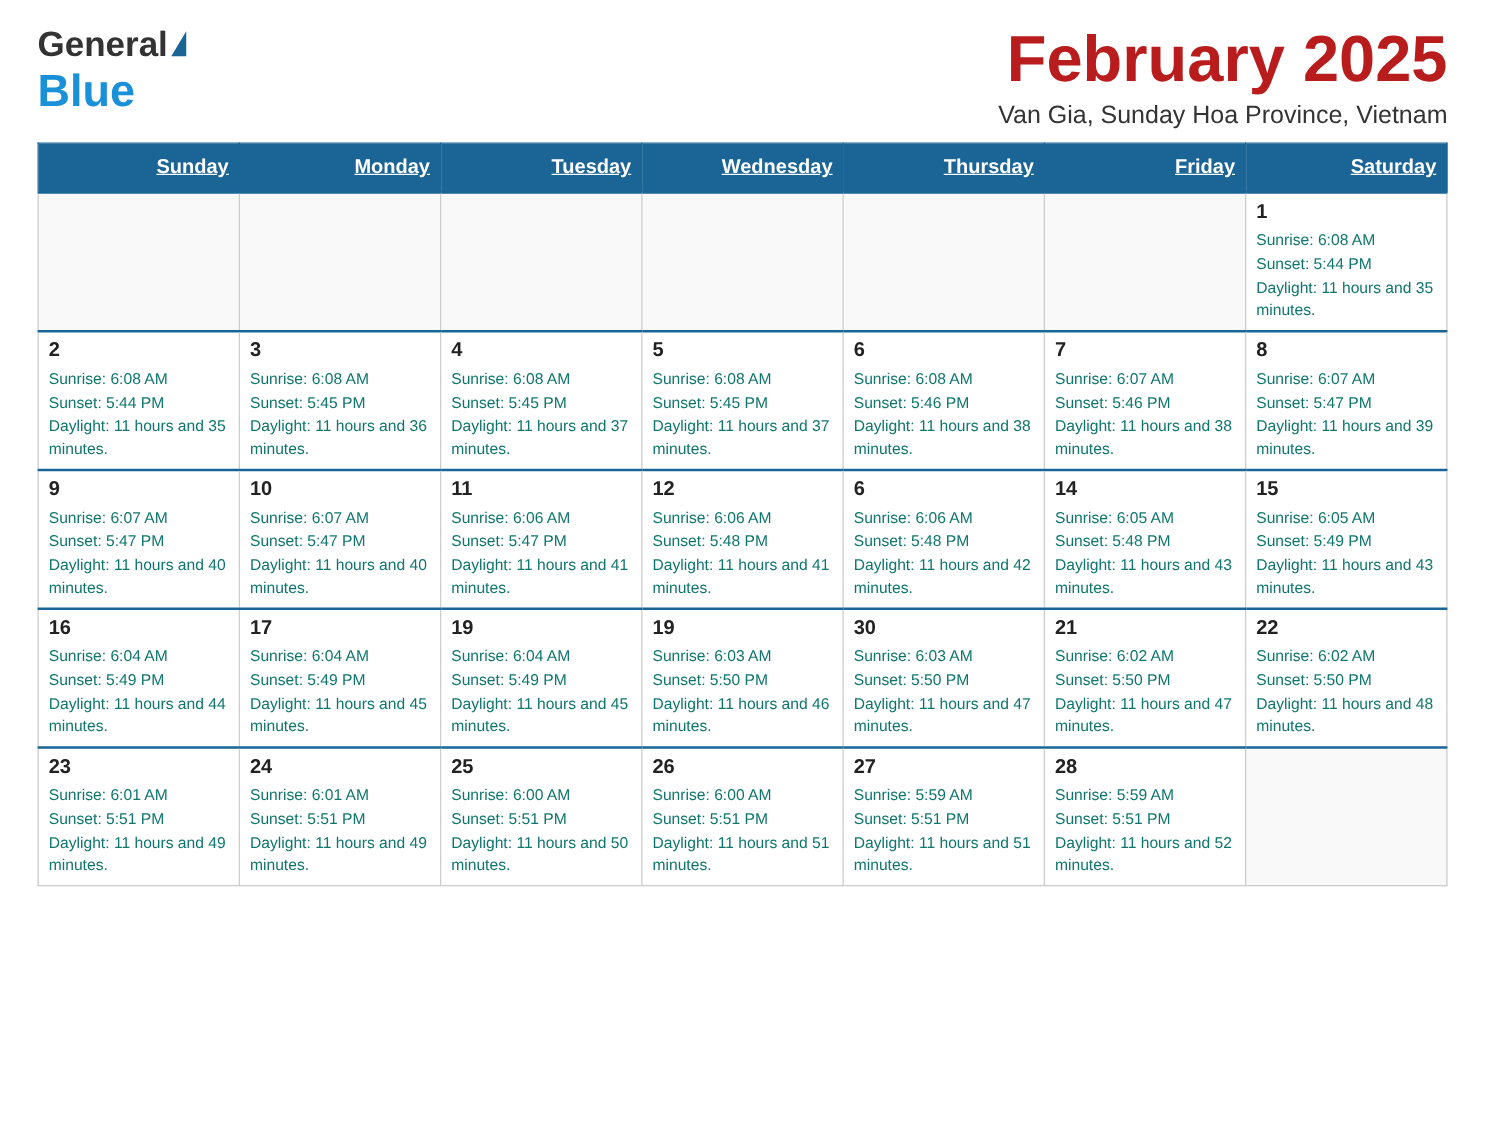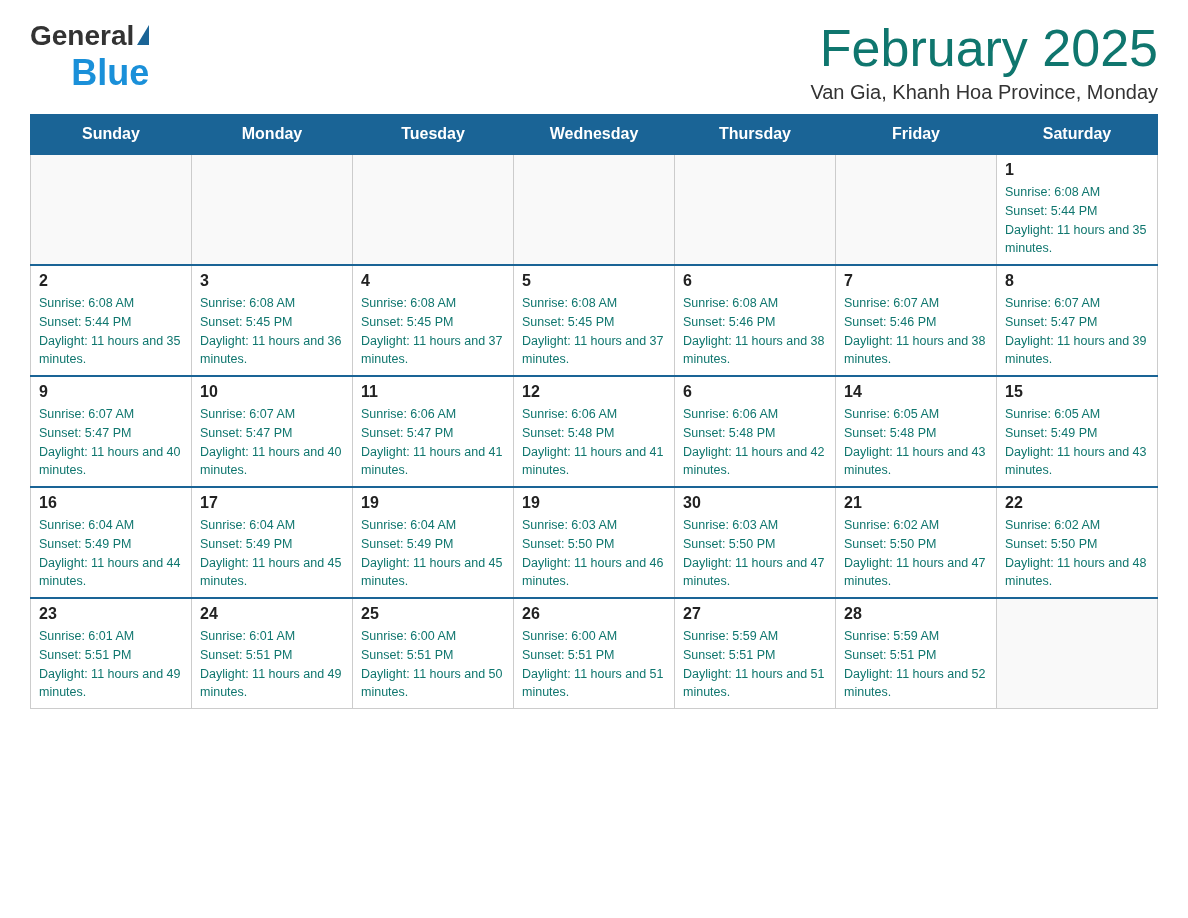--- a/index.html
+++ b/index.html
@@ -12,21 +12,21 @@
     }
     .header {
       display: flex;
       justify-content: space-between;
       align-items: flex-start;
       margin-bottom: 10px;
     }
     .logo {
       display: flex;
       flex-direction: column;
-      align-items: flex-end;
+      align-items: flex-start;
     }
     .logo-general {
       font-size: 28px;
       font-weight: bold;
       color: #333;
       display: flex;
       align-items: center;
     }
     .logo-triangle {
       width: 0;
@@ -40,42 +40,43 @@
     .logo-blue {
       font-size: 36px;
       font-weight: bold;
       color: #1a90d9;
     }
     .title-block {
       text-align: right;
     }
     .month-title {
       font-size: 52px;
-      font-weight: normal;
-      color: #0f766e;
+      font-weight: bold;
+      color: #b91c1c;
       line-height: 1.1;
     }
     .location {
       font-size: 20px;
       color: #333;
       margin-top: 4px;
     }
     .calendar {
       width: 100%;
       border-collapse: collapse;
       margin-top: 8px;
     }
     .calendar th {
       background: #1a6496;
       color: #fff;
       font-size: 16px;
       font-weight: bold;
       padding: 10px 8px;
-      text-align: center;
+      text-align: right;
       border: 1px solid #1a6496;
+      text-decoration: underline;
     }
     .calendar td {
       border: 1px solid #ccc;
       vertical-align: top;
       padding: 6px 8px;
       width: calc(100% / 7);
       min-height: 110px;
       font-size: 13px;
       color: #333;
     }
@@ -104,21 +105,21 @@
 <div class="header">
   <div class="logo">
     <div class="logo-general">
       <span>General</span>
         <span class="logo-triangle"></span>
     </div>
     <div class="logo-blue">Blue</div>
   </div>
   <div class="title-block">
     <div class="month-title">February 2025</div>
-    <div class="location">Van Gia, Khanh Hoa Province, Monday</div>
+    <div class="location">Van Gia, Sunday Hoa Province, Vietnam</div>
   </div>
 </div>
 
 <table class="calendar">
   <thead>
     <tr>
       <th><span>Sunday</span></th>
       <th><span>Monday</span></th>
       <th><span>Tuesday</span></th>
       <th><span>Wednesday</span></th>

